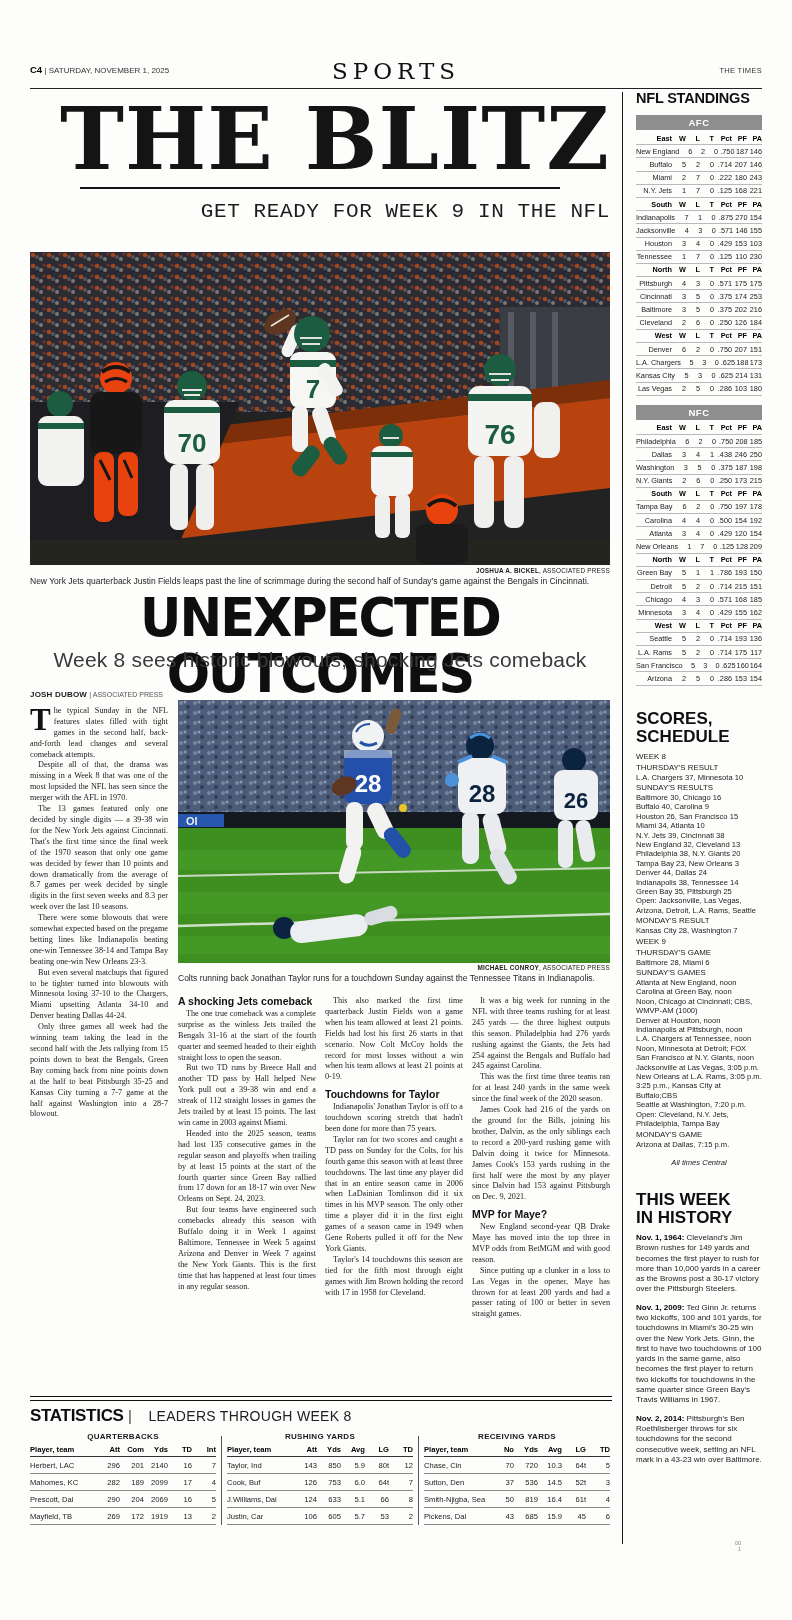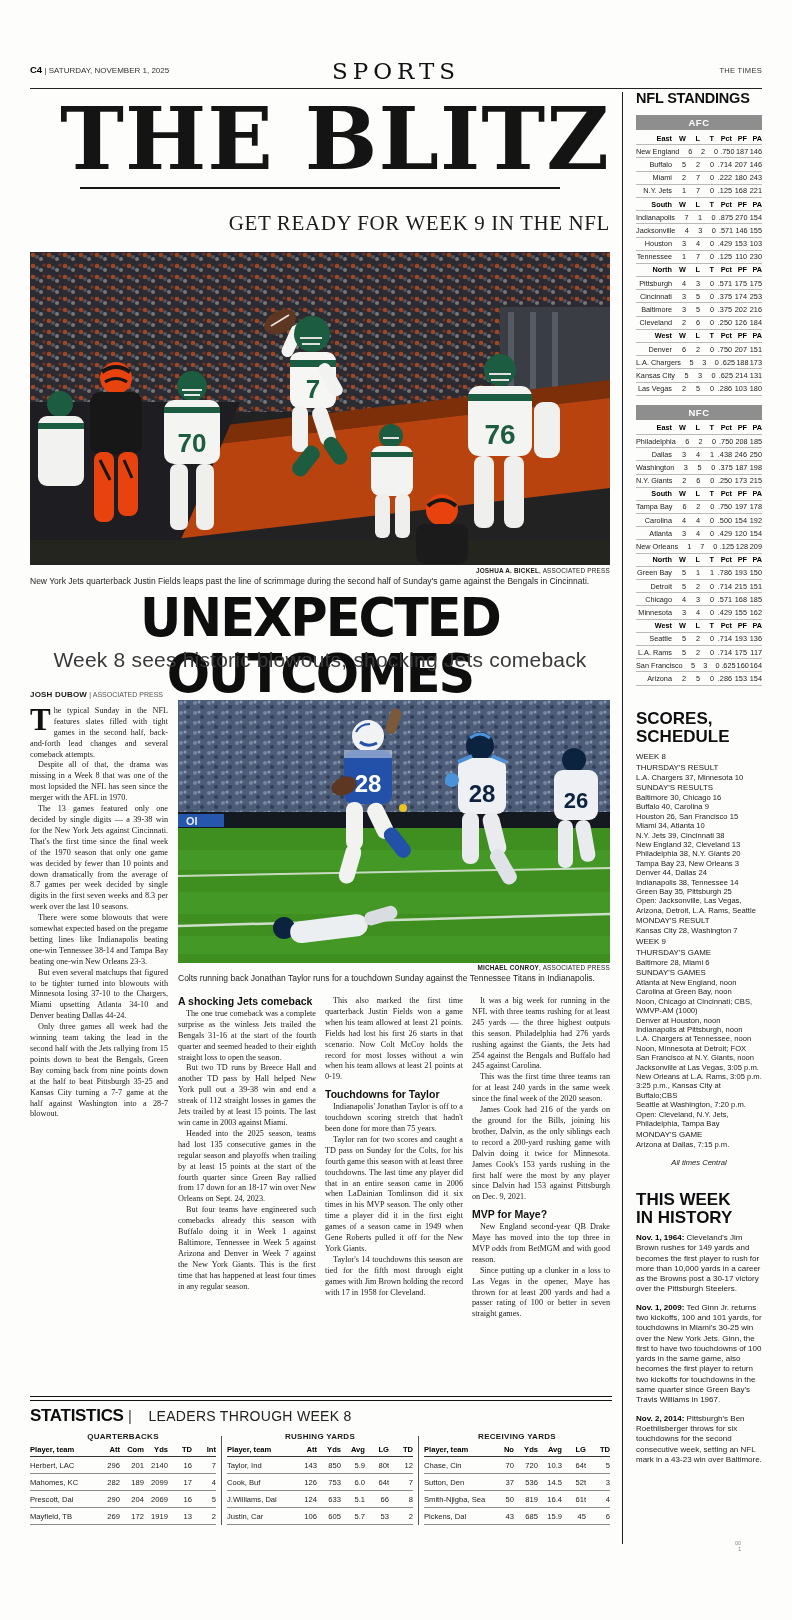--- a/index.html
+++ b/index.html
@@ -11,21 +11,21 @@
   .hdr-left{position:absolute;left:0;top:6px;font-size:8px;color:#333;}
   .hdr-left b{font-size:9.5px;color:#000;}
   .hdr-center{position:absolute;left:0;width:100%;top:0;text-align:center;font-family:"DejaVu Serif","Liberation Serif",serif;font-size:23px;letter-spacing:5px;color:#111;}
   .hdr-right{position:absolute;right:0;top:8px;font-size:7.5px;color:#333;letter-spacing:.3px;}
   #header-rule{left:30px;top:88px;width:732px;border-top:1px solid #222;height:0;}
 
   
   #masthead{left:30px;top:94px;width:580px;text-align:right;}
   .mast-title{font-family:"DejaVu Serif","Liberation Serif",serif;font-weight:bold;font-size:86px;line-height:1.04;color:#141414;letter-spacing:1px;margin:0;}
   .mast-rule{width:480px;margin:4px auto 0;border-top:2px solid #161616;}
-  .mast-sub{font-family:Liberation Serif, serif;font-size:21px;letter-spacing:.6px;margin-top:22px;color:#1c1c1c;}
+  .mast-sub{font-family:Liberation Mono, monospace;font-size:21px;letter-spacing:.6px;margin-top:11px;color:#1c1c1c;}
 
   
   .photo{overflow:hidden;background:#222;}
   #photo1{left:30px;top:252px;width:580px;height:313px;}
   #photo2{left:178px;top:700px;width:432px;height:263px;}
   .credit{font-size:6.4px;color:#222;text-align:right;letter-spacing:.2px;}
   .credit b{font-weight:bold;}
   #photo1-credit{left:30px;top:567px;width:580px;}
   #photo1-caption{left:30px;top:576px;width:580px;}
   #photo2-credit{left:178px;top:964px;width:432px;}

